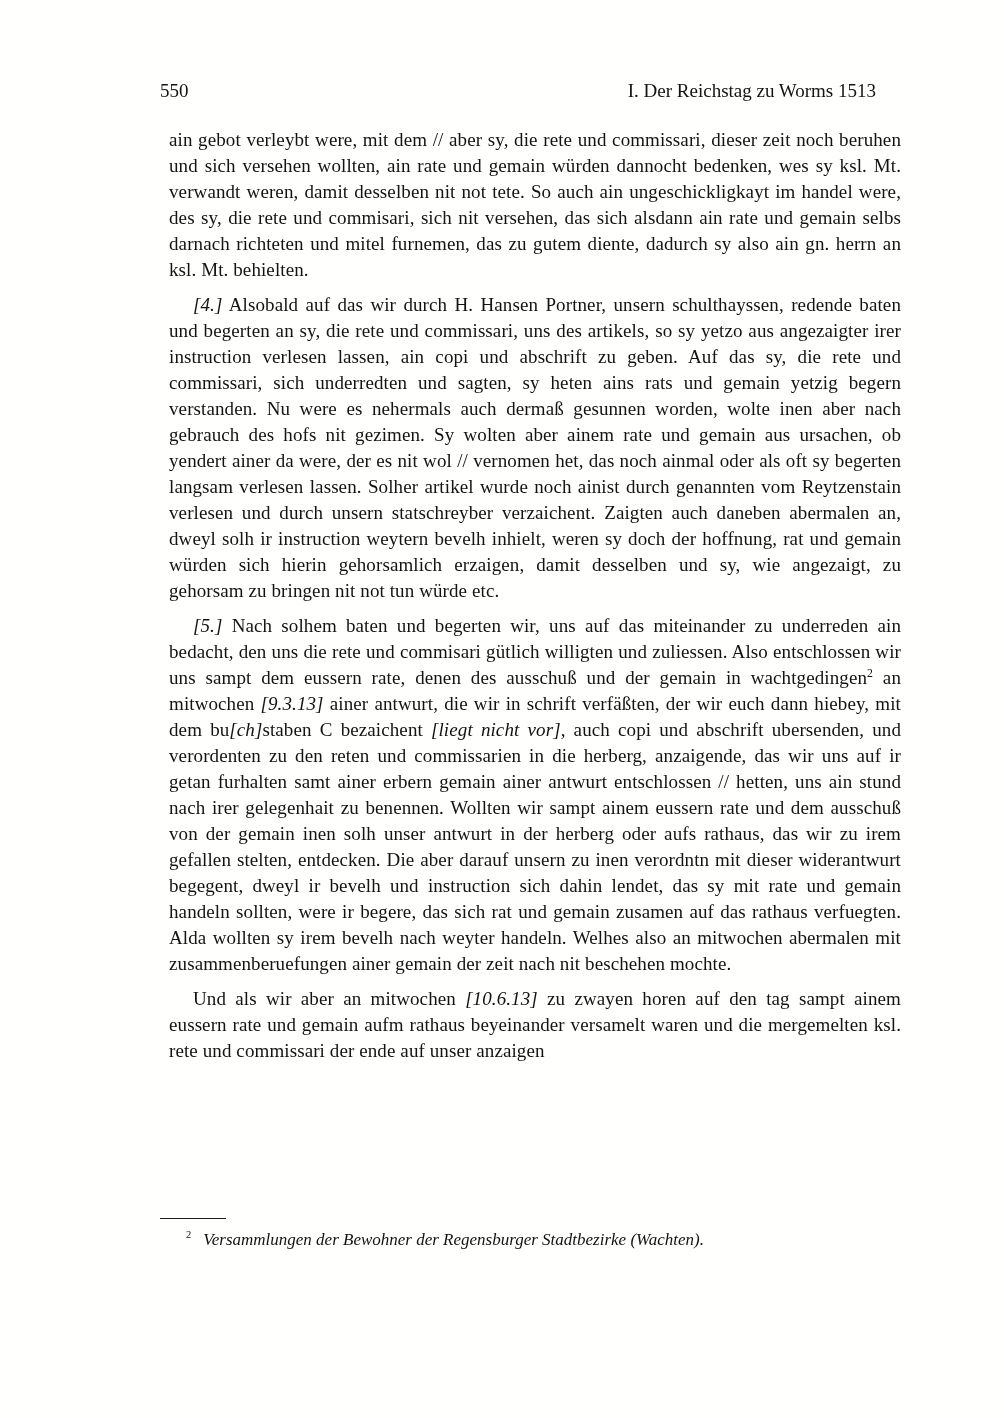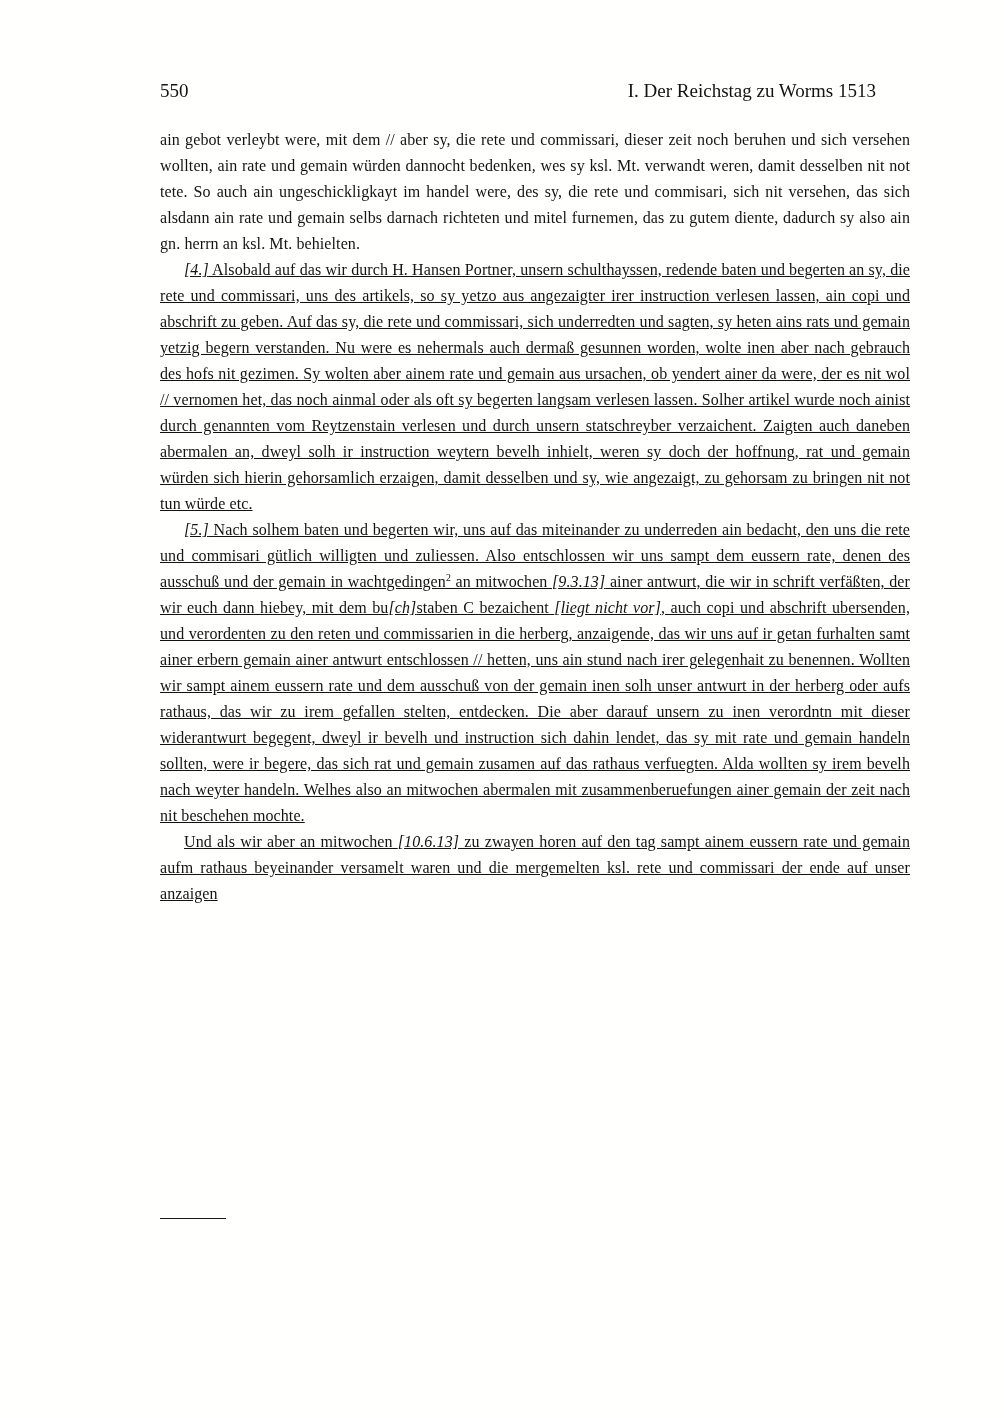--- a/index.html
+++ b/index.html
@@ -17,27 +17,27 @@
   }
   header.page-header {
     position: relative;
     font-size: 19px;
     line-height: 26px;
     margin-bottom: 23px;
   }
   .page-number { position: absolute; left: 0; top: 0; }
   .running-title { display: block; text-align: right; transform: translateX(-34px); }
   .body-paragraphs p.para {
-    margin: 0;
-    font-size: 16px;
+    margin: 9px;
+    font-size: 19px;
     line-height: 26px;
     text-align: justify;
     letter-spacing: 0.1px;
   }
-  .body-paragraphs p.para.indent { text-indent: 24px; text-decoration: underline; }
+  .body-paragraphs p.para.indent { text-indent: 24px; }
   .italic { font-style: italic; }
   sup.fnref {
     font-size: 0.62em;
     vertical-align: super;
     line-height: 0;
   }
   footer.footnote-area {
     position: absolute;
     left: 160px;
     right: 94px;
@@ -69,15 +69,16 @@
 
   <main class="body-paragraphs">
       <p class="para"><span>ain gebot verleybt were, mit dem // aber sy, die rete und commissari, dieser zeit noch beruhen und sich versehen wollten, ain rate und gemain würden dannocht bedenken, wes sy ksl. Mt. verwandt weren, damit desselben nit not tete. So auch ain ungeschickligkayt im handel were, des sy, die rete und commisari, sich nit versehen, das sich alsdann ain rate und gemain selbs darnach richteten und mitel furnemen, das zu gutem diente, dadurch sy also ain gn. herrn an ksl. Mt. behielten.</span></p>
       <p class="para indent"><span class="italic">[4.]</span><span> Alsobald auf das wir durch H. Hansen Portner, unsern schulthayssen, redende baten und begerten an sy, die rete und commissari, uns des artikels, so sy yetzo aus angezaigter irer instruction verlesen lassen, ain copi und abschrift zu geben. Auf das sy, die rete und commissari, sich underredten und sagten, sy heten ains rats und gemain yetzig begern verstanden. Nu were es nehermals auch dermaß gesunnen worden, wolte inen aber nach gebrauch des hofs nit gezimen. Sy wolten aber ainem rate und gemain aus ursachen, ob yendert ainer da were, der es nit wol // vernomen het, das noch ainmal oder als oft sy begerten langsam verlesen lassen. Solher artikel wurde noch ainist durch genannten vom Reytzenstain verlesen und durch unsern statschreyber verzaichent. Zaigten auch daneben abermalen an, dweyl solh ir instruction weytern bevelh inhielt, weren sy doch der hoffnung, rat und gemain würden sich hierin gehorsamlich erzaigen, damit desselben und sy, wie angezaigt, zu gehorsam zu bringen nit not tun würde etc.</span></p>
       <p class="para indent"><span class="italic">[5.]</span><span> Nach solhem baten und begerten wir, uns auf das miteinander zu underreden ain bedacht, den uns die rete und commisari gütlich willigten und zuliessen. Also entschlossen wir uns sampt dem eussern rate, denen des ausschuß und der gemain in wachtgedingen</span><sup class="fnref">2</sup><span> an mitwochen </span><span class="italic">[9.3.13]</span><span> ainer antwurt, die wir in schrift verfäßten, der wir euch dann hiebey, mit dem bu</span><span class="italic">[ch]</span><span>staben C bezaichent </span><span class="italic">[liegt nicht vor]</span><span>, auch copi und abschrift ubersenden, und verordenten zu den reten und commissarien in die herberg, anzaigende, das wir uns auf ir getan furhalten samt ainer erbern gemain ainer antwurt entschlossen // hetten, uns ain stund nach irer gelegenhait zu benennen. Wollten wir sampt ainem eussern rate und dem ausschuß von der gemain inen solh unser antwurt in der herberg oder aufs rathaus, das wir zu irem gefallen stelten, entdecken. Die aber darauf unsern zu inen verordntn mit dieser widerantwurt begegent, dweyl ir bevelh und instruction sich dahin lendet, das sy mit rate und gemain handeln sollten, were ir begere, das sich rat und gemain zusamen auf das rathaus verfuegten. Alda wollten sy irem bevelh nach weyter handeln. Welhes also an mitwochen abermalen mit zusammenberuefungen ainer gemain der zeit nach nit beschehen mochte.</span></p>
       <p class="para indent"><span>Und als wir aber an mitwochen </span><span class="italic">[10.6.13]</span><span> zu zwayen horen auf den tag sampt ainem eussern rate und gemain aufm rathaus beyeinander versamelt waren und die mergemelten ksl. rete und commissari der ende auf unser anzaigen</span></p>
     </main>
 
   <footer class="footnote-area">
     <div class="footnote-rule"></div>
+    <div class="footnote"><sup class="fnref">2</sup><span class="italic">Versammlungen der Bewohner der Regensburger Stadtbezirke (Wachten).</span></div>
   </footer>
 
 </div>
 
 </body></html>

